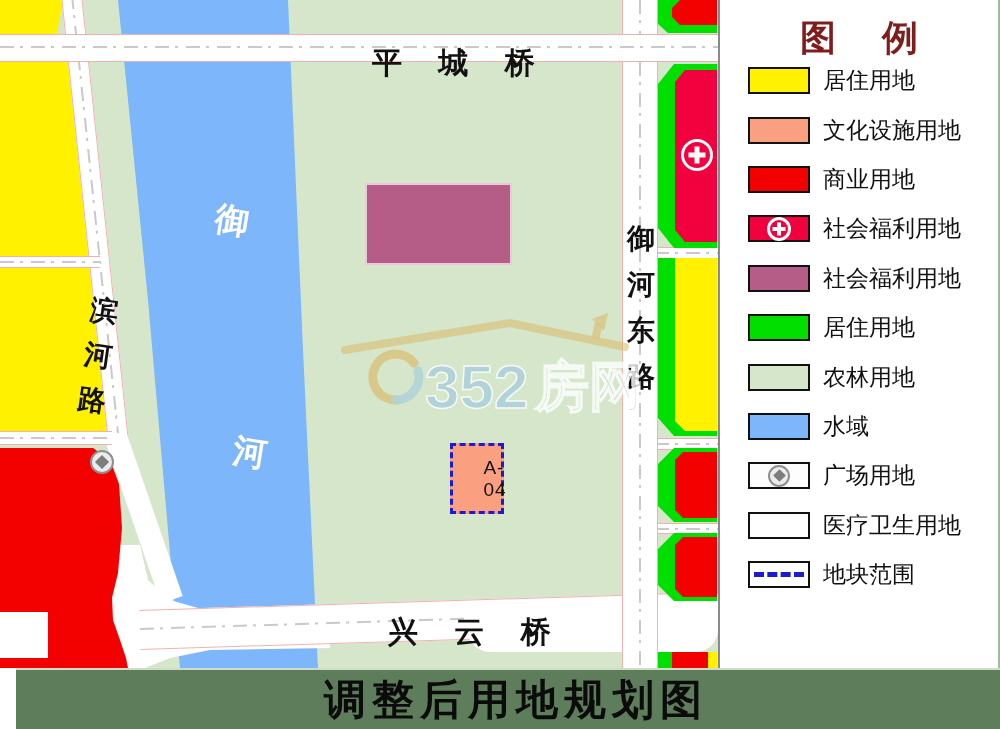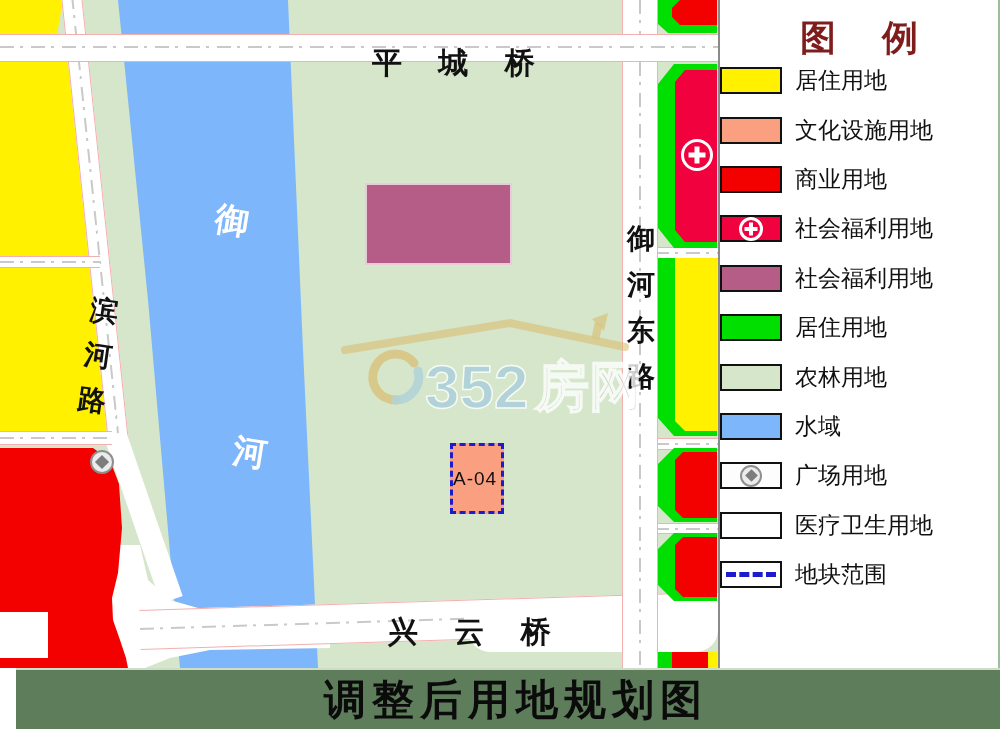--- a/index.html
+++ b/index.html
@@ -46,22 +46,22 @@
 
   
   .rblock{position:absolute;left:658px;width:59px;background:var(--park);}
   .rfill{position:absolute;right:0;}
 
   
   .welfare{left:365px;top:183px;width:147px;height:82px;background:var(--welfare);border:2px solid #e9cada;}
 
   
   .plot{left:450px;top:443px;width:54px;height:71px;background:var(--cultural);
-    border:3px dashed var(--plot-dash);display:flex;align-items:center;
-    font-size:19px;color:#111;letter-spacing:1px;}
+    border:3px dashed var(--plot-dash);display:flex;align-items:center;justify-content:center;
+    font-size:19px;color:#111;letter-spacing:1px;padding-left:36px;}
 
   
   .medcircle{border-radius:50%;background:var(--medical);border:3px solid #fff;display:flex;align-items:center;justify-content:center;position:relative;}
   .crossbar{position:absolute;background:#fff;left:50%;top:50%;}
   .cb-v{width:5px;height:17px;transform:translate(-50%,-50%);}
   .cb-h{width:17px;height:5px;transform:translate(-50%,-50%);}
   .plaza{border-radius:50%;border:2px solid #8f8f8f;background:#ececec;display:flex;align-items:center;justify-content:center;}
   .diamond{width:10px;height:10px;background:#7d7d7d;transform:rotate(45deg);}
 
   
@@ -72,21 +72,21 @@
   .rivertxt{color:#fff;font-weight:700;font-size:34px;transform:rotate(9deg);}
 
   
   .wm{left:330px;top:305px;width:330px;height:120px;opacity:.8;pointer-events:none;}
 
   
   #divider{position:absolute;left:718px;top:0;width:2px;height:668px;background:var(--divider);}
   #legend{position:absolute;left:720px;top:0;width:280px;height:668px;background:#fff;border-right:2px solid #9dbe9a;}
   #legend h1{margin:14px 0 6px 0;text-align:center;font-size:36px;letter-spacing:18px;padding-left:18px;color:#7f1d1d;font-weight:700;}
   .lrows{position:absolute;left:0;top:56px;right:0;}
-  .lrow{height:49.4px;display:flex;align-items:center;}
+  .lrow{height:49.4px;display:flex;align-items:center;padding-left:28px;}
   .swatch{width:62px;height:27px;border:2.5px solid #111;flex:0 0 auto;display:flex;align-items:center;justify-content:center;background:#fff;}
   .llabel{font-size:23px;color:#111;margin-left:13px;font-weight:500;white-space:nowrap;}
   .dashline{width:50px;border-top:5px dashed var(--plot-dash);}
 
   
   #titlebar{position:absolute;left:0;top:668px;width:1000px;height:61px;background:var(--titlebar);
     border-top:2px solid #cfdcc8;display:flex;align-items:center;justify-content:center;margin-left:16px;}
   #titlebar .t{font-size:42px;font-weight:700;color:#0b0b0b;letter-spacing:6px;}
 </style>
 </head>

